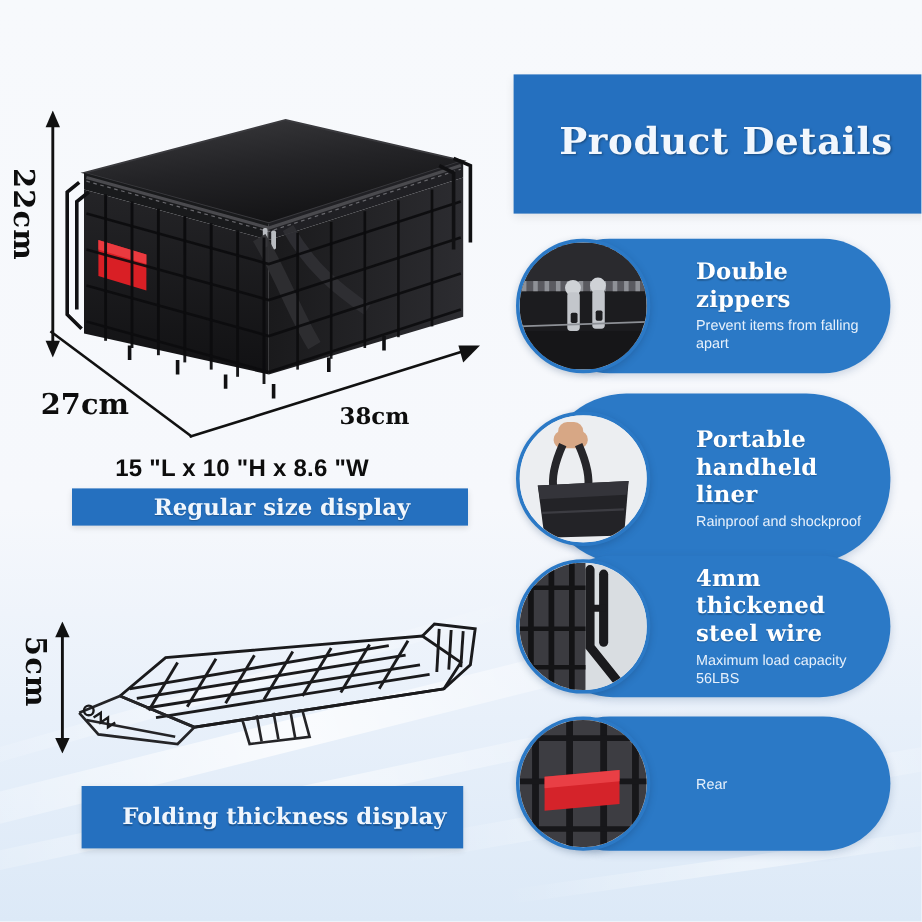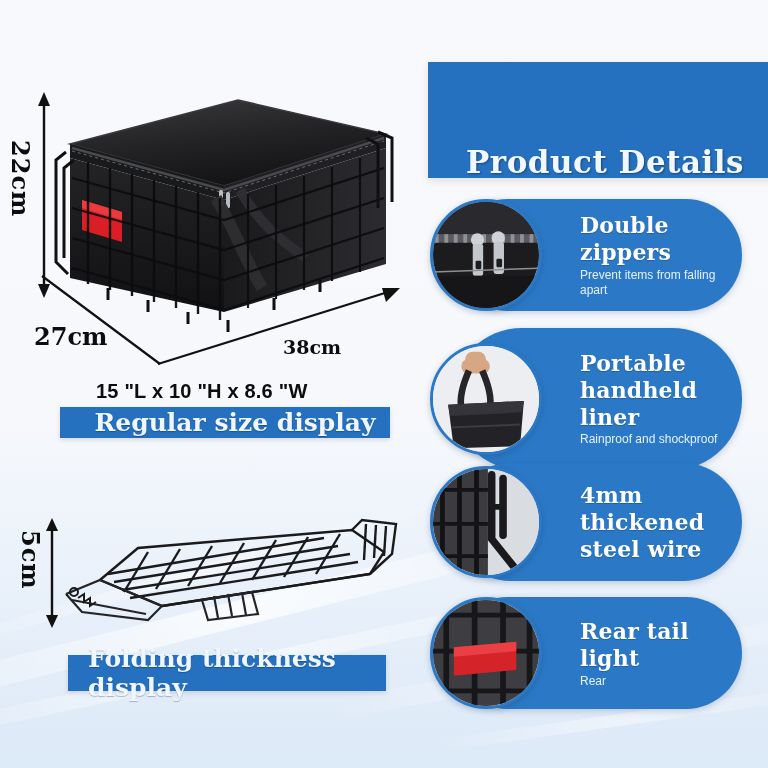--- a/index.html
+++ b/index.html
@@ -44,21 +44,20 @@
   }
   .header-banner .title {
     position: absolute;
     left: 38px; top: 38px;
     color: #f2f7fd;
     font-family: "DejaVu Serif", serif;
     font-weight: bold;
     font-size: 31px;
     letter-spacing: .5px;
     text-shadow: 1px 1px 2px rgba(0,0,0,.35);
-    margin-top: 44px;
   }
 
   
   .pill {
     position: absolute;
     left: 452px;
     width: 290px;
     background: #2b79c6;
     border-radius: 70px;
     box-shadow: 0 2px 7px rgba(30,70,120,.22);
@@ -67,21 +66,21 @@
     position: absolute;
     left: 128px;
     right: 16px;
     top: 50%;
     transform: translateY(-50%);
   }
   .pill-title {
     color: #ffffff;
     font-family: "DejaVu Serif", serif;
     font-weight: bold;
-    font-size: 22px;
+    font-size: 19px;
     line-height: 1.22;
     letter-spacing: .2px;
     text-shadow: 0 1px 1px rgba(0,0,0,.22);
   }
   .pill-sub {
     color: #e6f0fb;
     font-family: "Liberation Sans", sans-serif;
     font-size: 12px;
     line-height: 1.25;
     margin-top: 2px;
@@ -129,30 +128,30 @@
     writing-mode: vertical-rl;
     letter-spacing: 1px;
   }
 
   .caption-bar {
     position: absolute;
     background: #2570bf;
     color: #f0f6fd;
     font-family: "DejaVu Serif", serif;
     font-weight: bold;
-    font-size: 25px;
+    font-size: 19px;
     display: flex;
     align-items: center;
     justify-content: center;
     box-shadow: 0 2px 5px rgba(0,0,0,.12);
     text-shadow: 0 1px 1px rgba(0,0,0,.25);
     padding-left: 20px;
   }
   .cap-regular { left: 60px; top: 407px; width: 330px; height: 31px; }
-  .cap-folding { left: 68px; top: 655px; width: 318px; height: 36px; }
+  .cap-folding { left: 68px; top: 655px; width: 318px; height: 52px; }
 
   .product-photo { position: absolute; }
   .photo-main   { left: 48px;  top: 82px;  width: 350px; height: 262px; }
   .photo-folded { left: 52px;  top: 508px; width: 350px; height: 130px; }
 
   .arrow-svg { position: absolute; pointer-events: none; }
 </style>
 </head>
 <body>
 
@@ -417,20 +416,21 @@
 
         <g stroke="#1a1a1d" stroke-width="8" fill="none" stroke-linecap="round">
           <path d="M62,6 L62,74 L86,104"></path>
           <path d="M74,10 L74,70"></path>
         </g>
         <line x1="62" y1="40" x2="76" y2="40" stroke="#1a1a1d" stroke-width="6"></line>
       </svg>
     </div>
     <div class="pill-text">
       <div class="pill-title">4mm thickened steel wire</div>
+      <div class="pill-sub">Maximum load capacity 56LBS</div>
     </div>
   </div>
 
   <div class="pill" style="top:597px; height:112px;">
     <div class="thumb">
       <svg viewBox="0 0 112 112" xmlns="http://www.w3.org/2000/svg">
         <rect width="112" height="112" fill="#3d3d42"></rect>
 
         <g stroke="#17171a" stroke-width="6" fill="none">
           <line x1="14" y1="0" x2="14" y2="112"></line>
@@ -442,18 +442,17 @@
           <line x1="0" y1="16" x2="112" y2="16"></line>
           <line x1="0" y1="54" x2="112" y2="54"></line>
           <line x1="0" y1="96" x2="112" y2="96"></line>
         </g>
 
         <polygon points="22,50 88,44 88,74 22,80" fill="#d5232a"></polygon>
         <polygon points="22,50 88,44 88,54 22,60" fill="#ef4a4f" opacity=".75"></polygon>
       </svg>
     </div>
     <div class="pill-text">
-      <div class="pill-title">Rear tail light</div>
       <div class="pill-sub">Rear</div>
     </div>
   </div>
 
 </div>
 
 </body></html>

